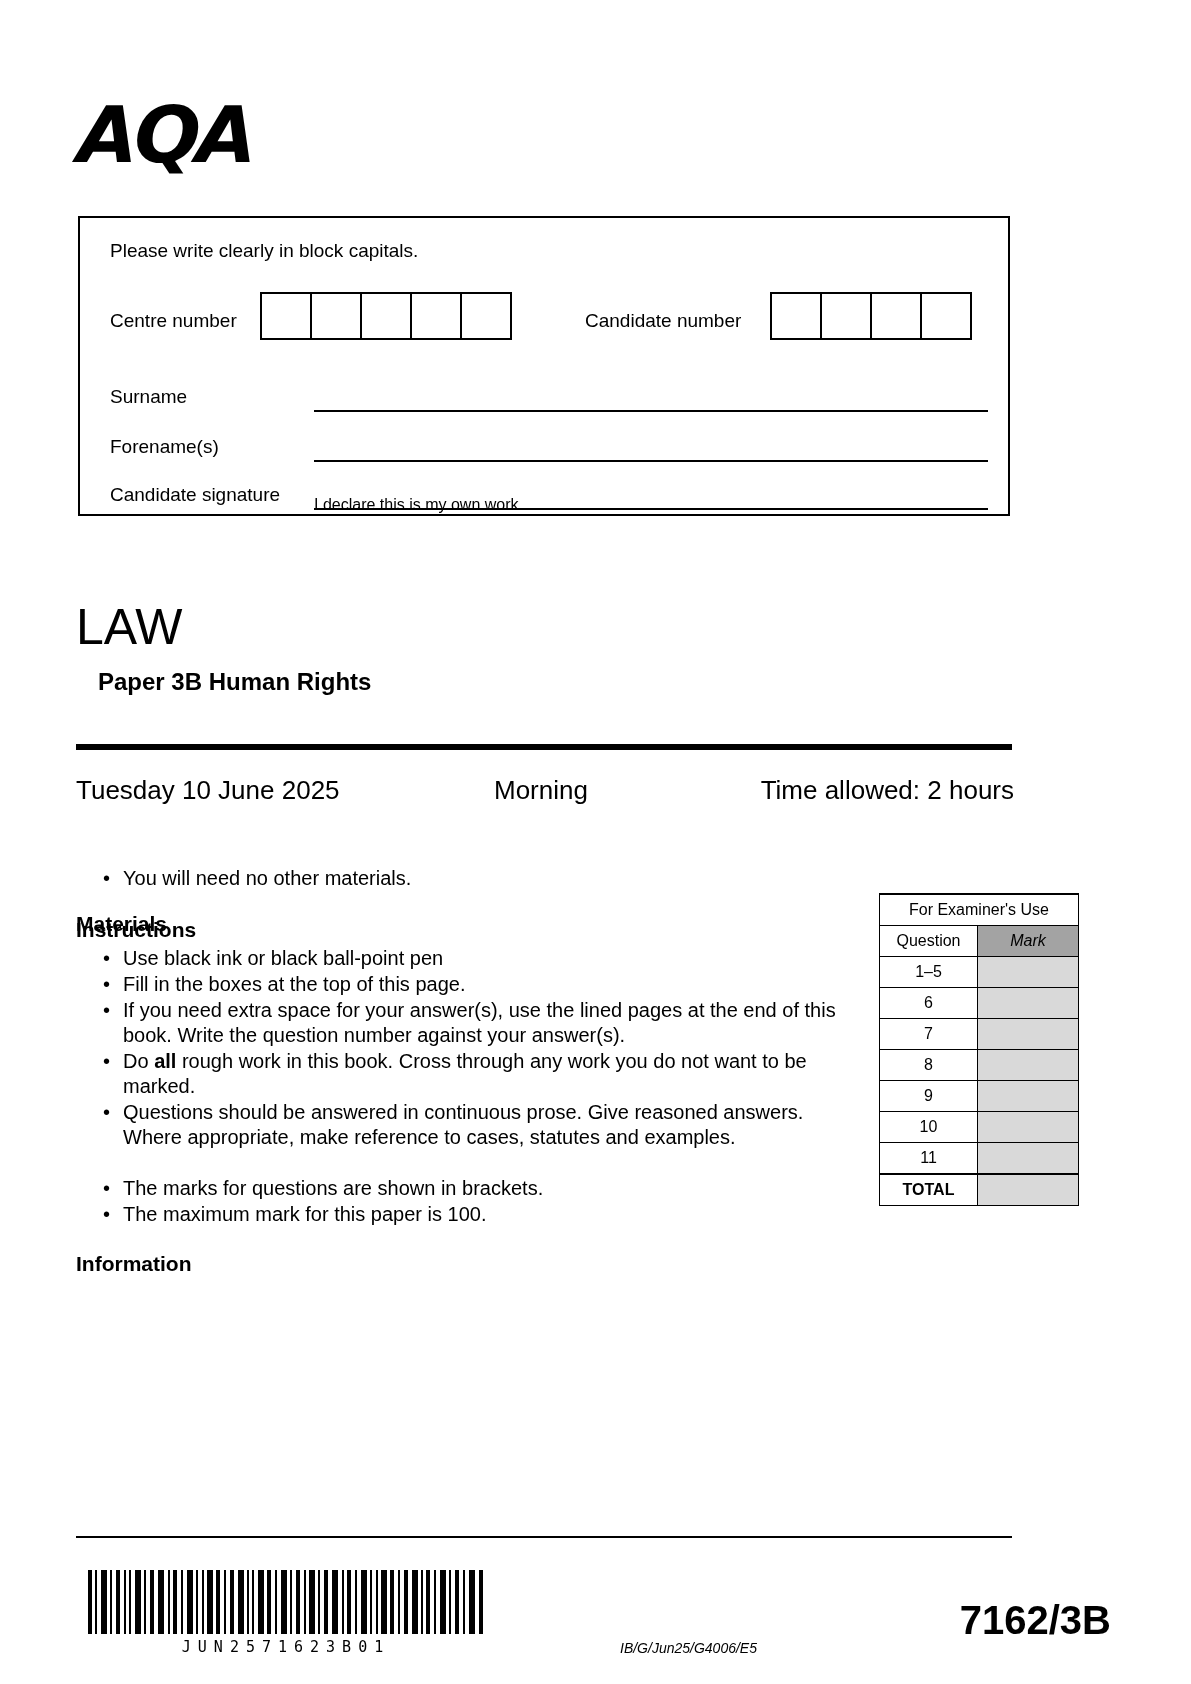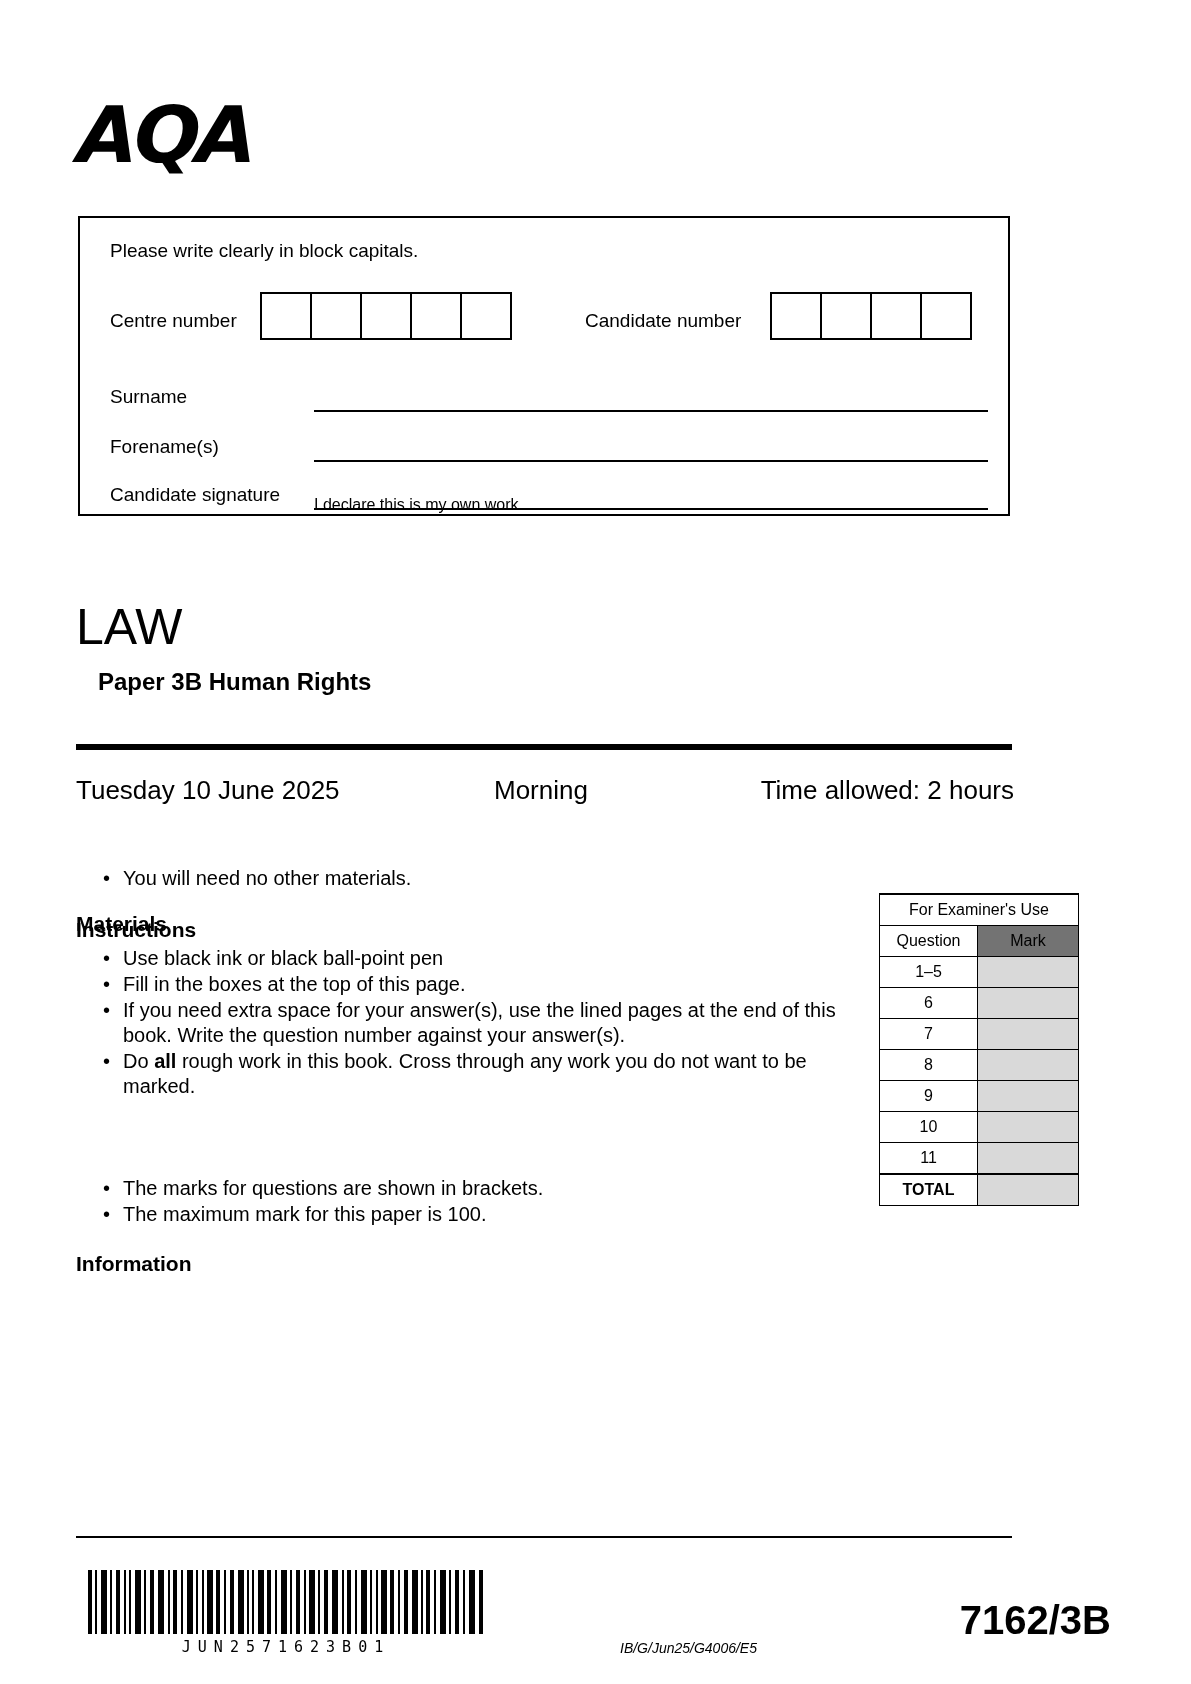--- a/index.html
+++ b/index.html
@@ -266,36 +266,37 @@
   <ul class="bullets" style="left:96px; top:866px; width:680px;">
     <li>You will need no other materials.</li>
   </ul>
 
   <div class="sec-head" style="left:76px; top:918px;">Instructions</div>
   <ul class="bullets" style="left:96px; top:946px; width:730px;">
     <li>Use black ink or black ball-point pen</li>
     <li>Fill in the boxes at the top of this page.</li>
     <li>If you need extra space for your answer(s), use the lined pages at the end of this book.  Write the question number against your answer(s).</li>
     <li>Do <b>all</b> rough work in this book.  Cross through any work you do not want to be marked.</li>
+    <li>Questions should be answered in continuous prose.  Give reasoned answers.  Where appropriate, make reference to cases, statutes and examples.</li>
   </ul>
 
   <div class="sec-head" style="left:76px; top:1252px;">Information</div>
   <ul class="bullets" style="left:96px; top:1176px; width:700px;">
     <li>The marks for questions are shown in brackets.</li>
     <li>The maximum mark for this paper is 100.</li>
   </ul>
 
   <table class="ex-table">
     <tbody>
         <tr class="outer-top">
       <td class="hdr" colspan="2">For Examiner's Use</td>
     </tr>
     <tr>
       <td class="qcol">Question</td>
-      <td class="mcol" style="background:#737373;">Mark</td>
+      <td class="mcol" style="background:#a3a3a3;font-style:italic;">Mark</td>
     </tr>
     <tr>
       <td class="qcol">1–5</td>
       <td class="mcol"></td>
     </tr>
     <tr>
       <td class="qcol">6</td>
       <td class="mcol"></td>
     </tr>
     <tr>

